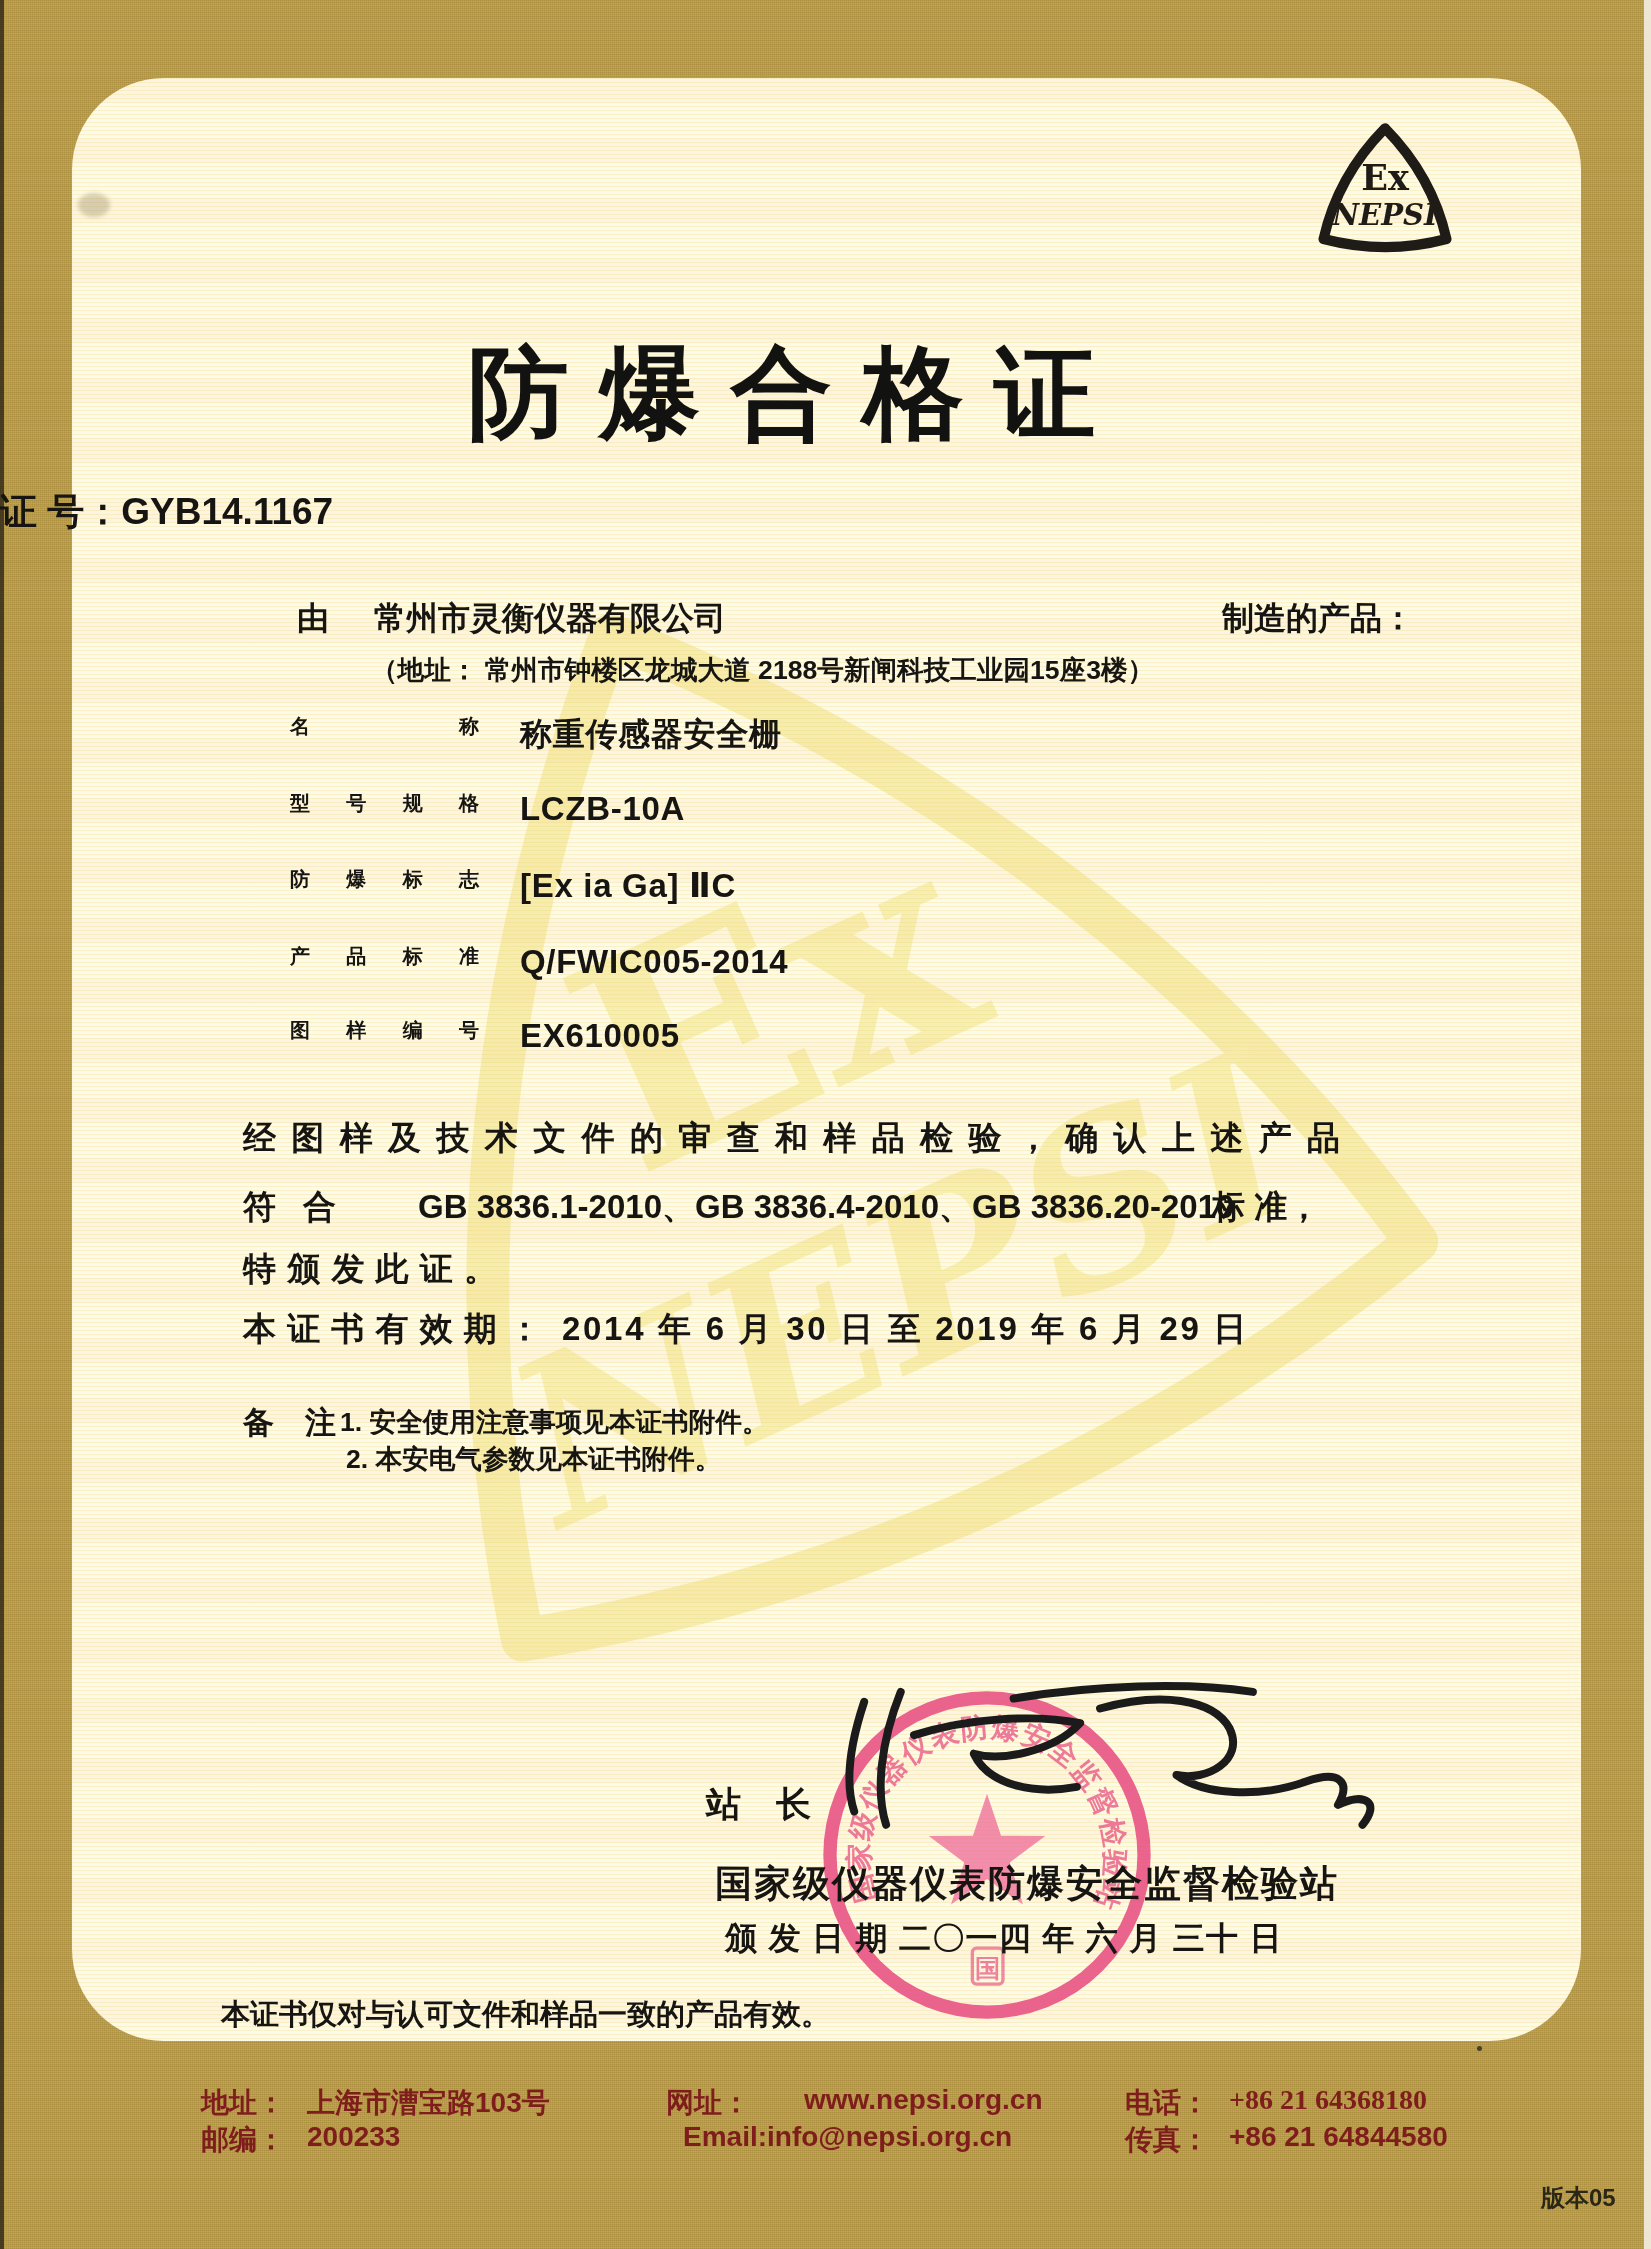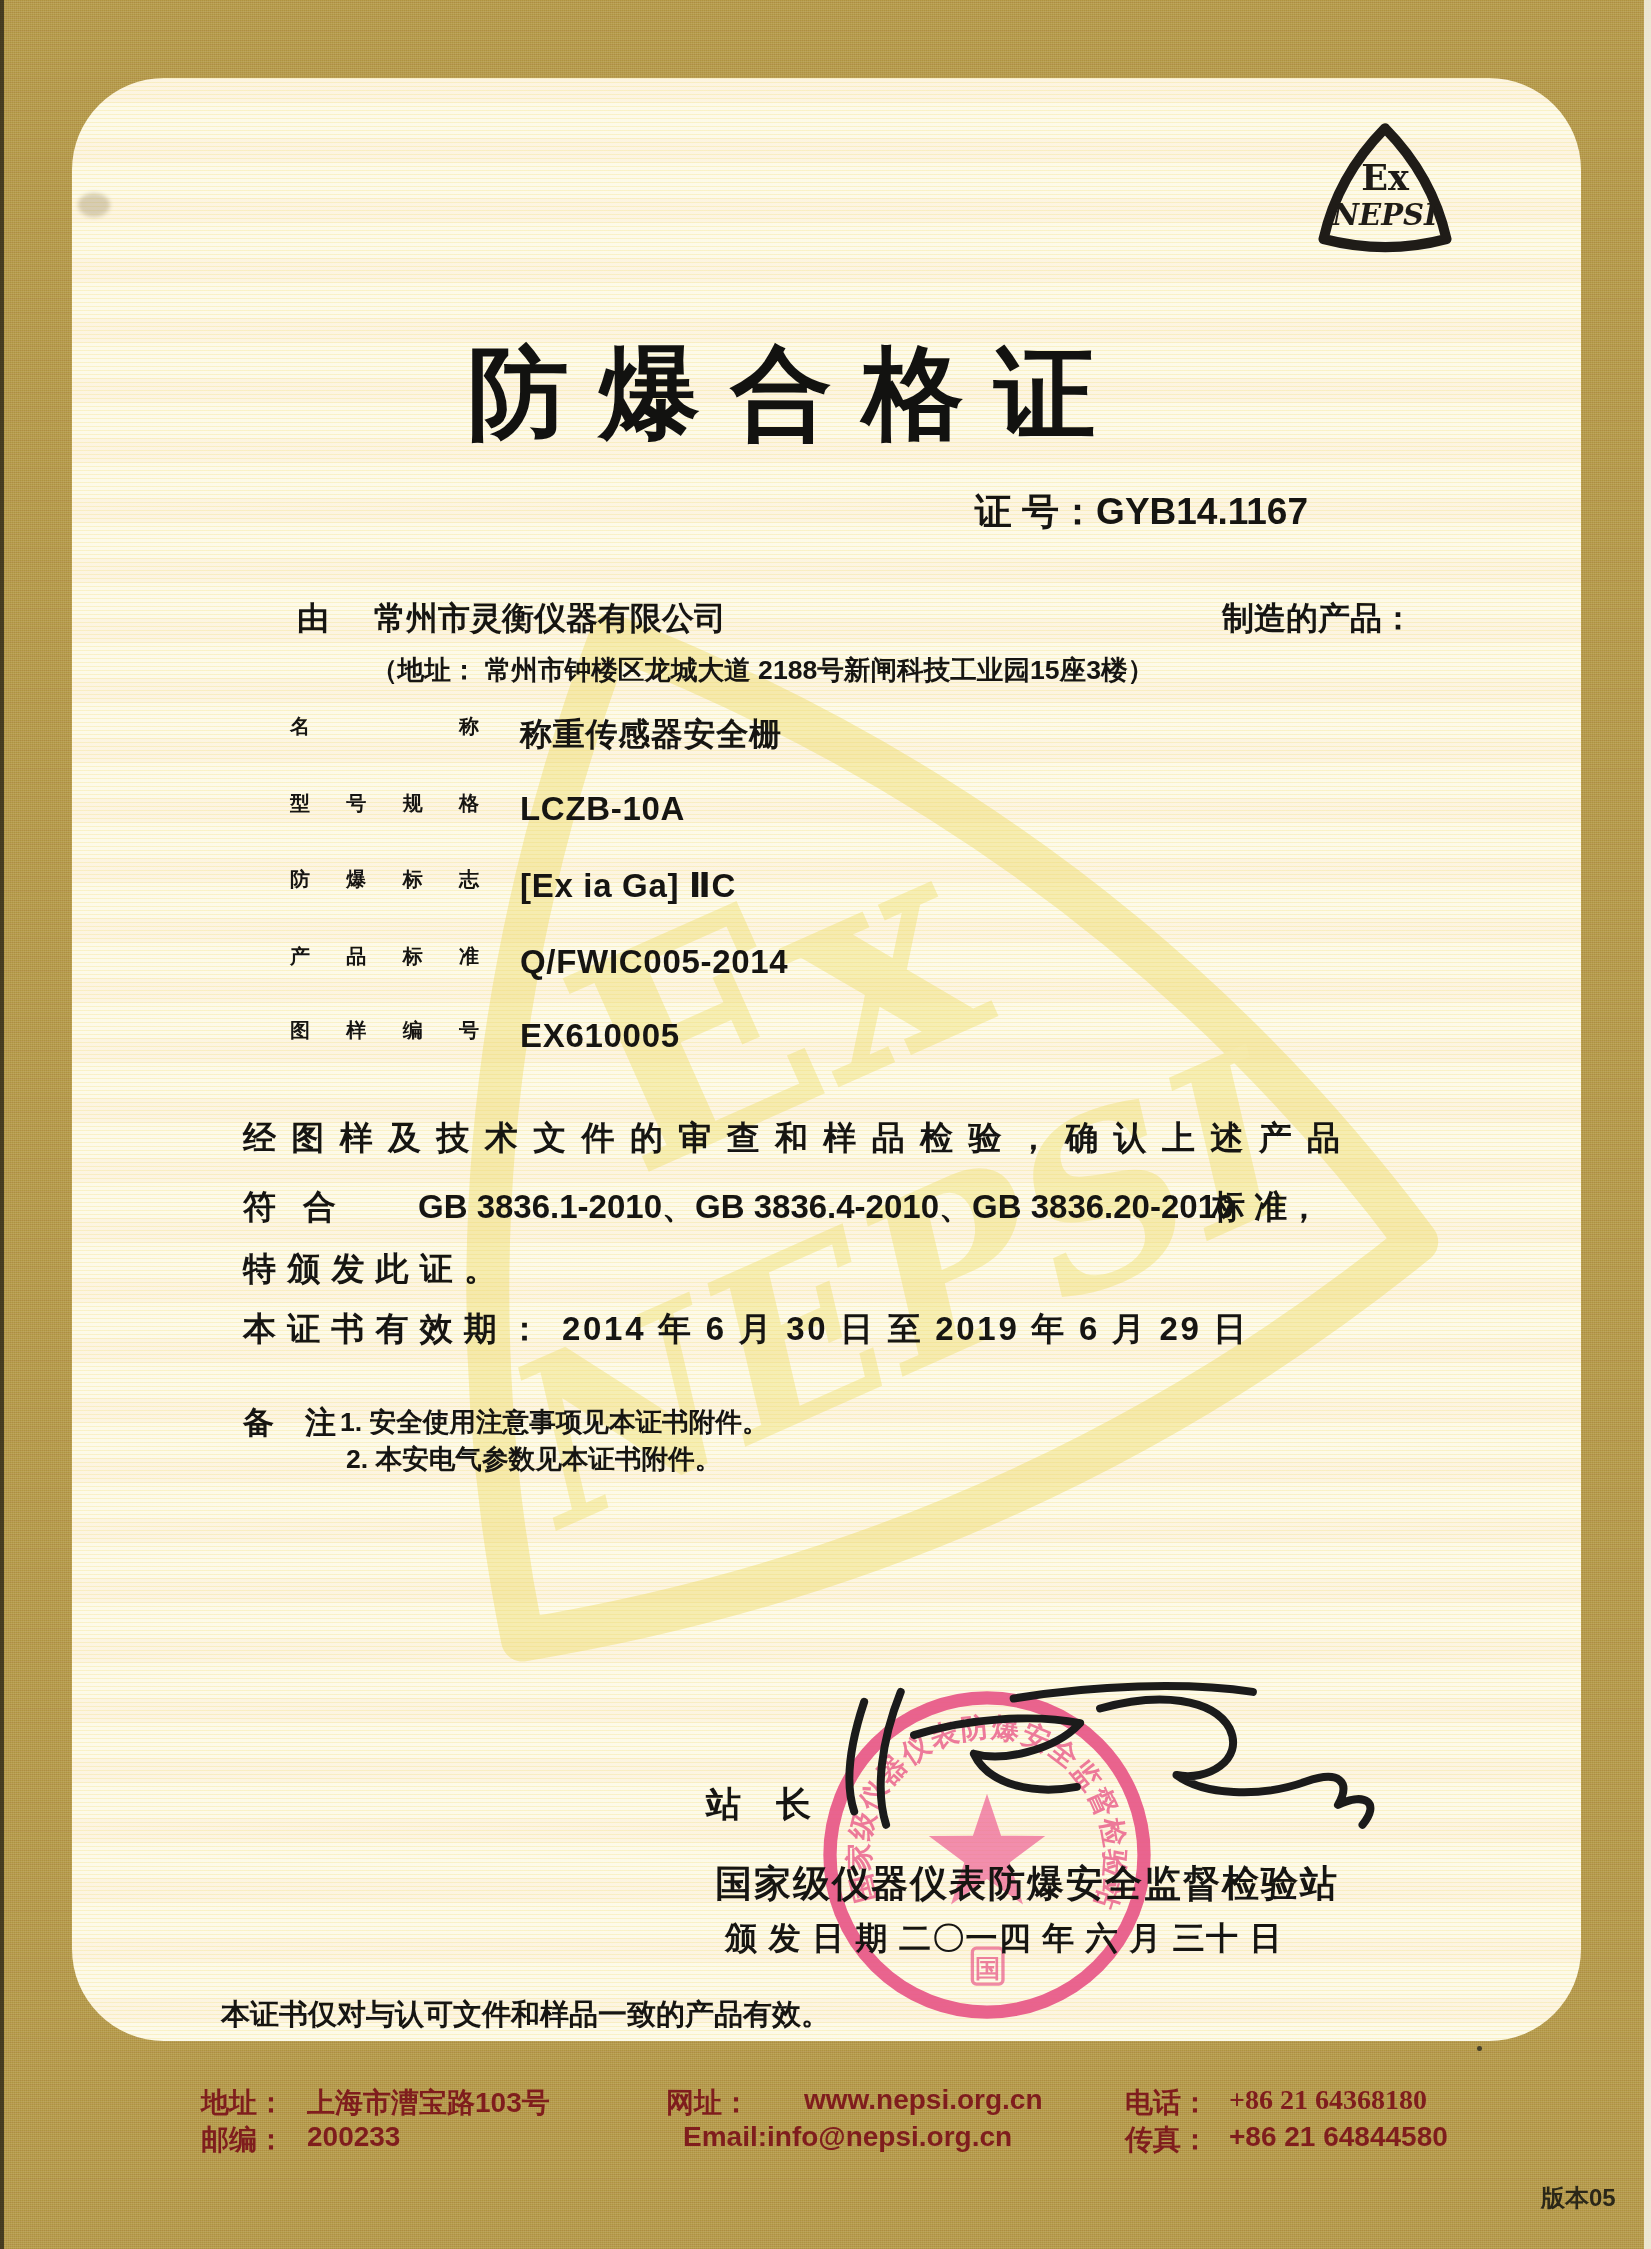--- a/index.html
+++ b/index.html
@@ -20,21 +20,21 @@
     background-image:
       repeating-linear-gradient(180deg, rgba(240,222,120,.30) 0 1.3px, rgba(255,255,255,0) 1.3px 4px),
       repeating-linear-gradient(180deg, rgba(248,205,185,.10) 0 25px, rgba(255,255,252,.12) 25px 60px);
   }
   .abs { position:absolute; white-space:nowrap; color:#161512; }
   .jlabel { display:inline-block; text-align:justify; text-align-last:justify; }
   .title {
     left:0; top:327px; width:1564px; text-align:center;
     font-size:101px; font-weight:800; letter-spacing:1.3px; color:#121210;
   }
-  .certno { left:0; top:487px; width:1308px; text-align:right; font-size:37px; font-weight:700; }
+  .certno { left:0; top:487px; width:1308px; text-align:left; font-size:37px; font-weight:700; }
   .row-maker { font-size:32px; font-weight:700; }
   .addr { font-size:26.6px; font-weight:700; }
   .field-label { width:189px; font-size:20px; font-weight:700; }
   .field-value { font-size:33px; font-weight:700; letter-spacing:0.7px; }
   .stmt { font-size:33px; font-weight:700; }
   .stmt-justify { text-align:justify; text-align-last:justify; white-space:normal; }
   .note-txt { font-size:26.6px; font-weight:700; }
   .footer-txt { font-size:28px; font-weight:700; color:#7f1d1d; }
   .version { font-size:24px; font-weight:700; color:#2b2718; }
   .edge-left { position:absolute; left:0; top:0; width:4px; height:2250px; background:#17140d; opacity:.7; }

